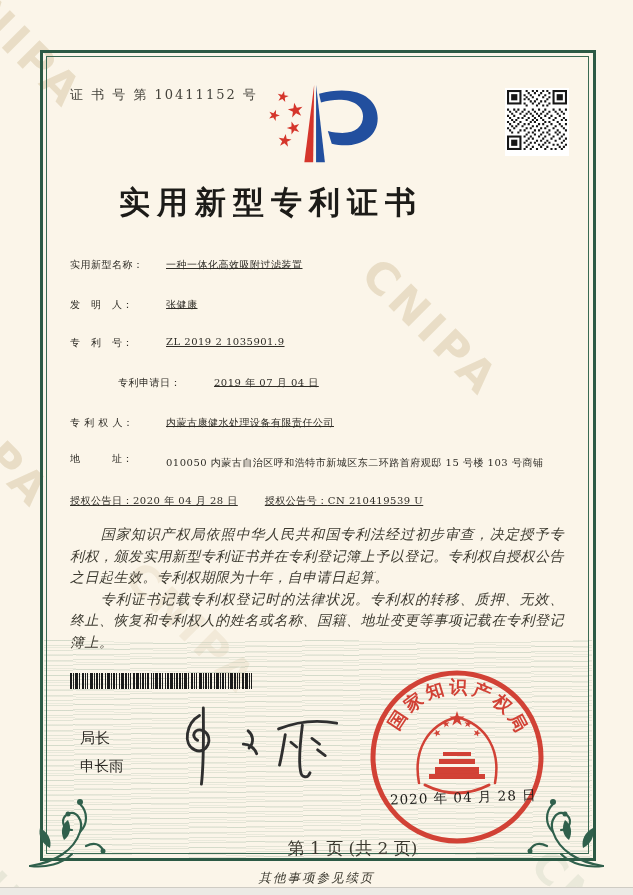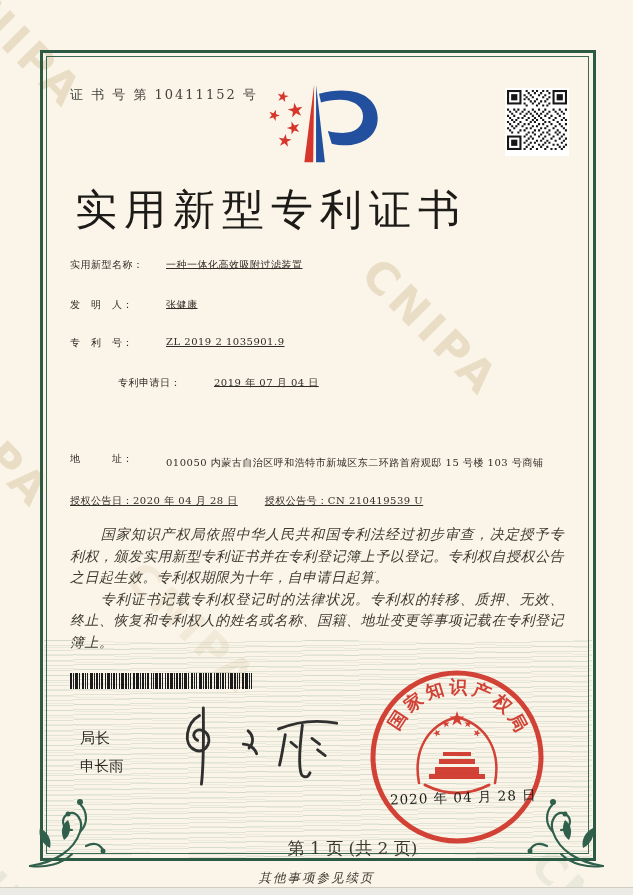--- a/index.html
+++ b/index.html
@@ -30,21 +30,21 @@
     border:3px solid #2c5a45; z-index:2;}
   .frame-inner{position:absolute; left:46px; top:56px; width:541px; height:796px;
     border:1px solid #3a6a53; z-index:2;}
   .corner{position:absolute; z-index:3;}
   .corner svg{display:block;}
   .corner.right{transform:scaleX(-1);}
   
   .abs{position:absolute; z-index:4;}
   .cert-no{left:70px; top:86px; font-size:13px; letter-spacing:2px; color:#45433c;}
   .title{left:0; top:182px; width:542px; text-align:center;
-    font-size:42px; font-weight:normal; letter-spacing:7px; color:#1c1b18;}
+    font-size:31px; font-weight:bold; letter-spacing:7px; color:#1c1b18;}
   .row{left:70px; font-size:10px; letter-spacing:0.5px; white-space:nowrap;text-decoration:underline;}
   .row .lbl{display:inline-block; min-width:96px; vertical-align:top;}
   .row .val{vertical-align:top;}
   .row .val.wrap{display:inline-block; width:390px; white-space:normal; line-height:21px;}
   .grant{display:flex; gap:27px;}
   .paras{left:70px; top:524px; width:494px; font-size:14px; line-height:21.5px;
     letter-spacing:0.5px; color:#3c3a30; font-style:italic; text-align:justify;}
   .paras p{margin:0; text-indent:2.2em;}
   .sig-title{left:80px; top:729px; font-size:15px; color:#2c2a25;}
   .sig-name{left:80px; top:757px; font-size:14.5px; color:#2c2a25;}
@@ -163,20 +163,23 @@
   </div>
   <div class="abs row" style="top:298px;">
     <span class="lbl">发　明　人：</span><span class="val">张健康</span>
   </div>
   <div class="abs row" style="top:336px;">
     <span class="lbl">专　利　号：</span><span class="val">ZL 2019 2 1035901.9</span>
   </div>
   <div class="abs row" style="top:376px;margin-left:48px;">
     <span class="lbl">专利申请日：</span><span class="val">2019 年 07 月 04 日</span>
   </div>
+  <div class="abs row" style="top:416px;">
+    <span class="lbl">专 利 权 人：</span><span class="val">内蒙古康健水处理设备有限责任公司</span>
+  </div>
   <div class="abs row" style="top:452px;">
     <span class="lbl">地　　　址：</span><span class="val wrap">010050 内蒙古自治区呼和浩特市新城区东二环路首府观邸 15 号楼 103 号商铺</span>
   </div>
   <div class="abs row grant" style="top:494px;">
     <span><span>授权公告日：</span><span>2020 年 04 月 28 日</span></span>
     <span><span>授权公告号：</span><span>CN 210419539 U</span></span>
   </div>
 
   <div class="abs paras">
     <p>国家知识产权局依照中华人民共和国专利法经过初步审查，决定授予专利权，颁发实用新型专利证书并在专利登记簿上予以登记。专利权自授权公告之日起生效。专利权期限为十年，自申请日起算。</p>

